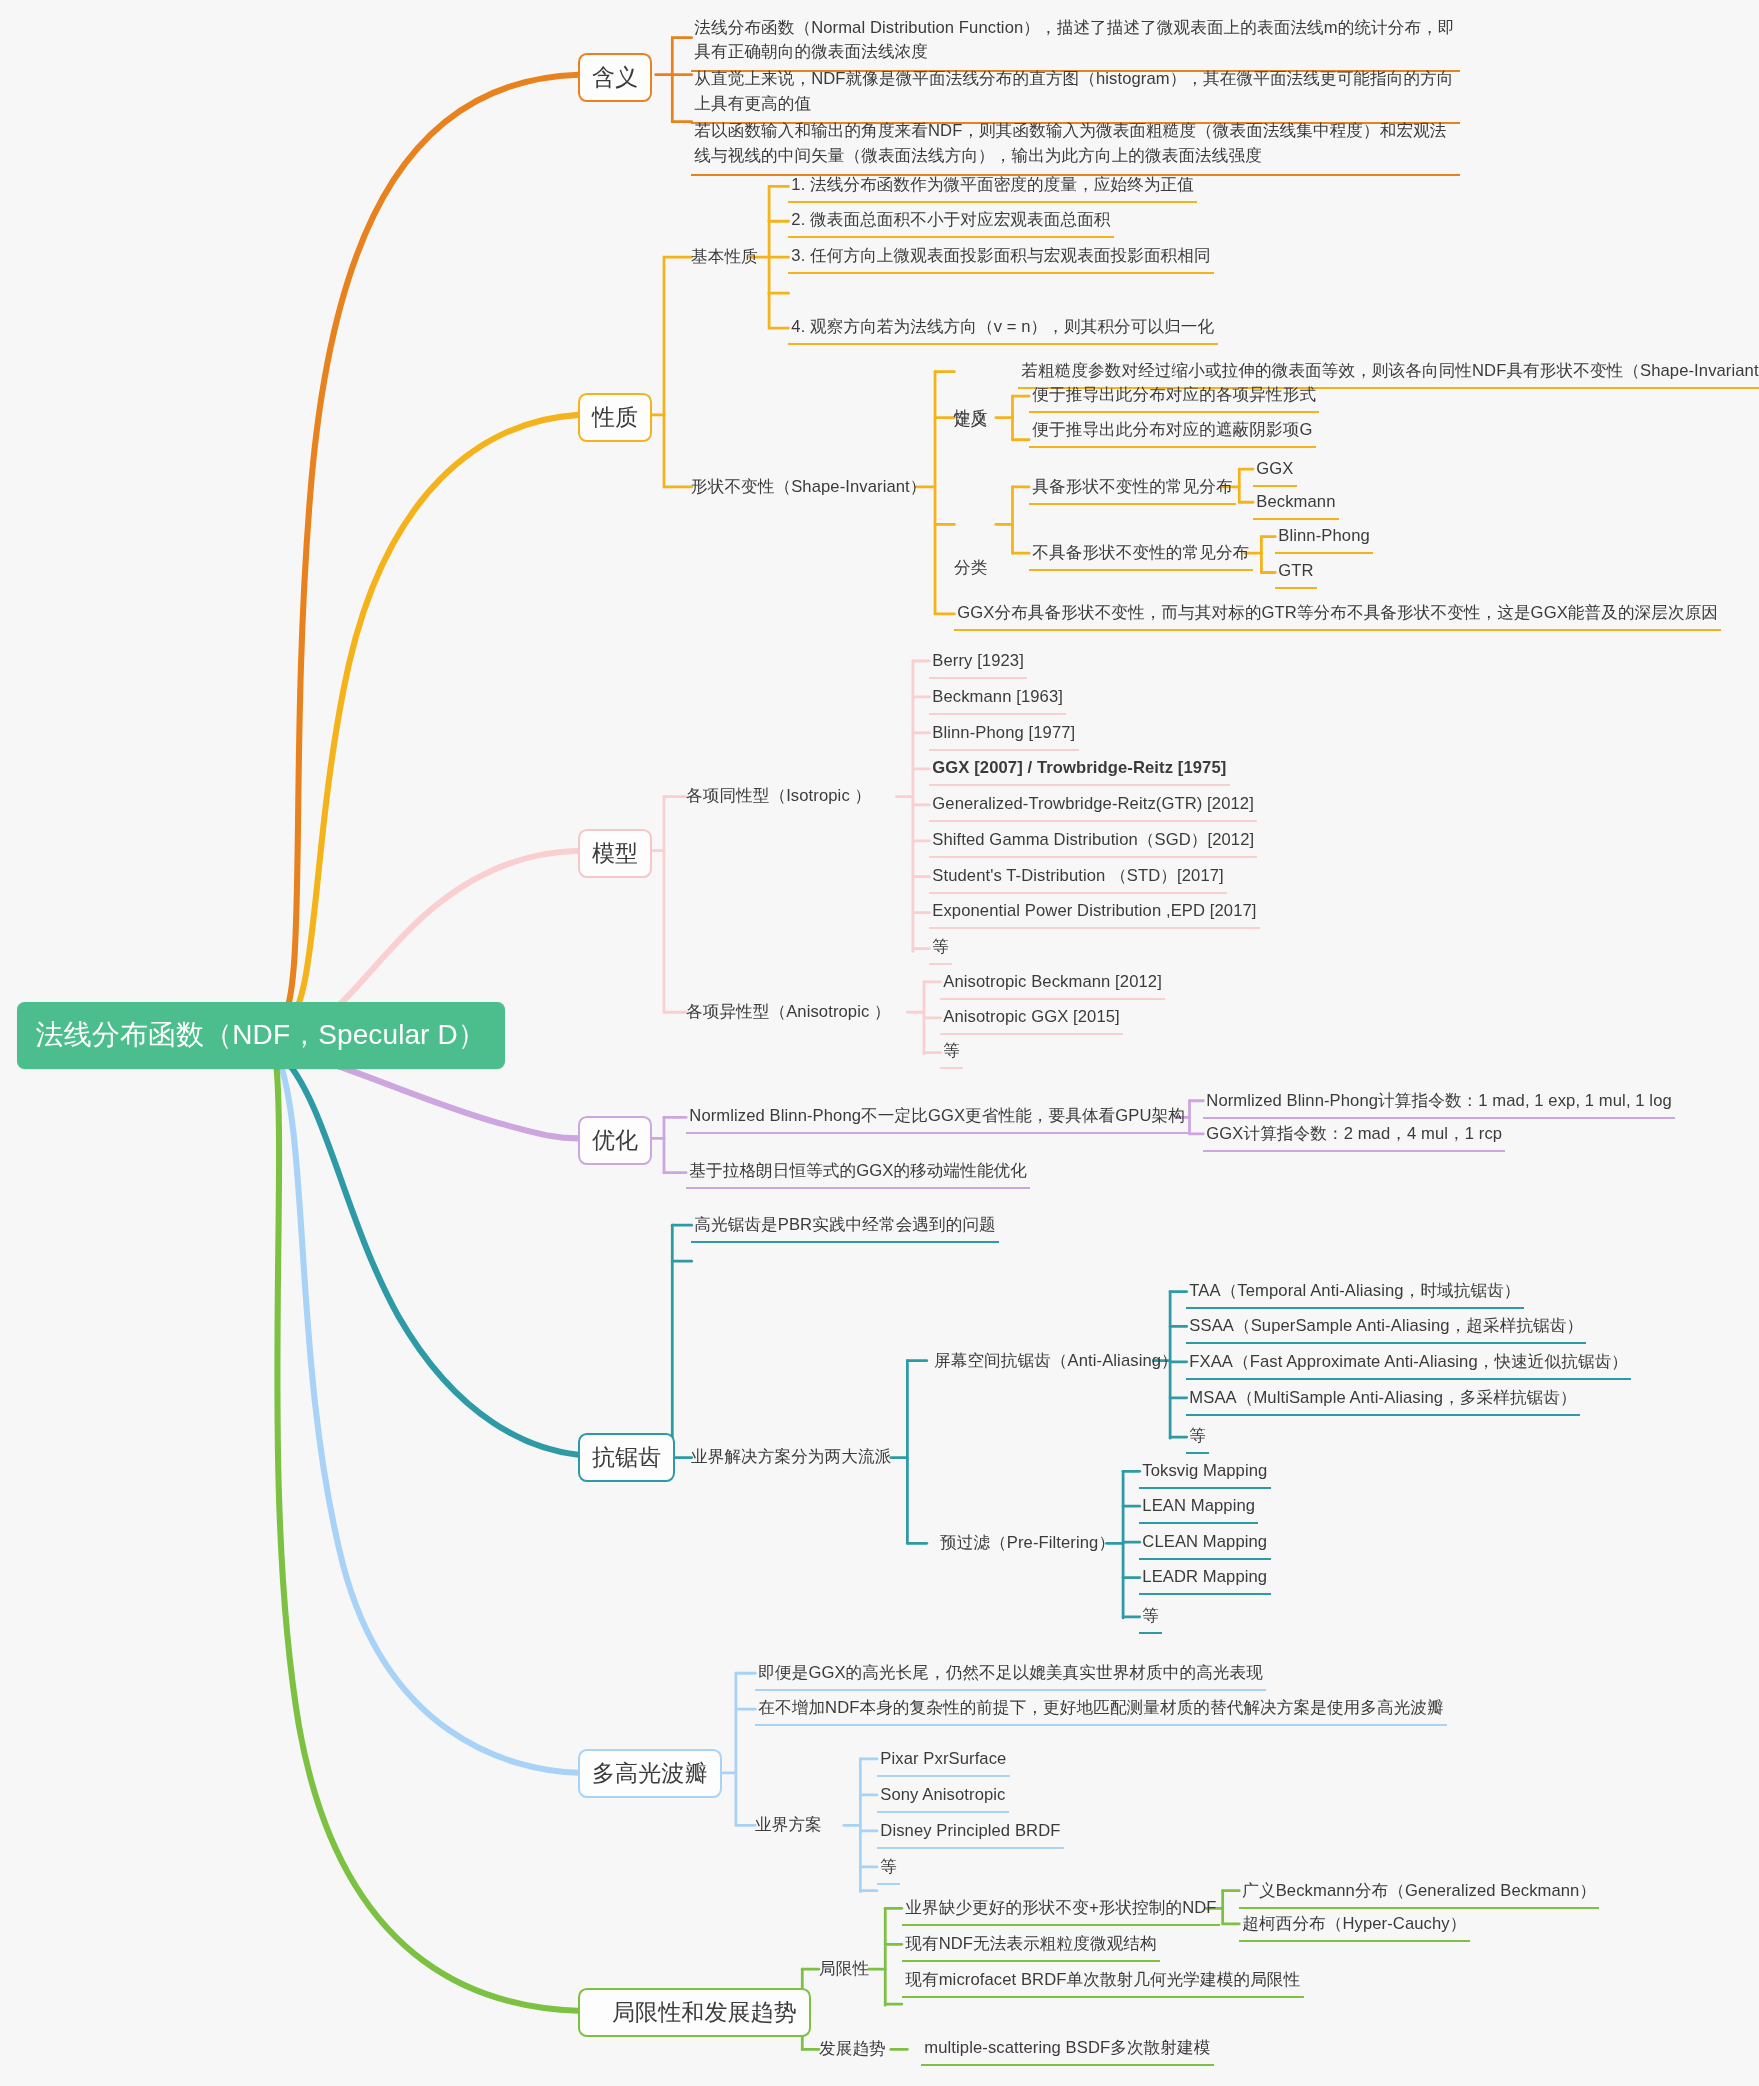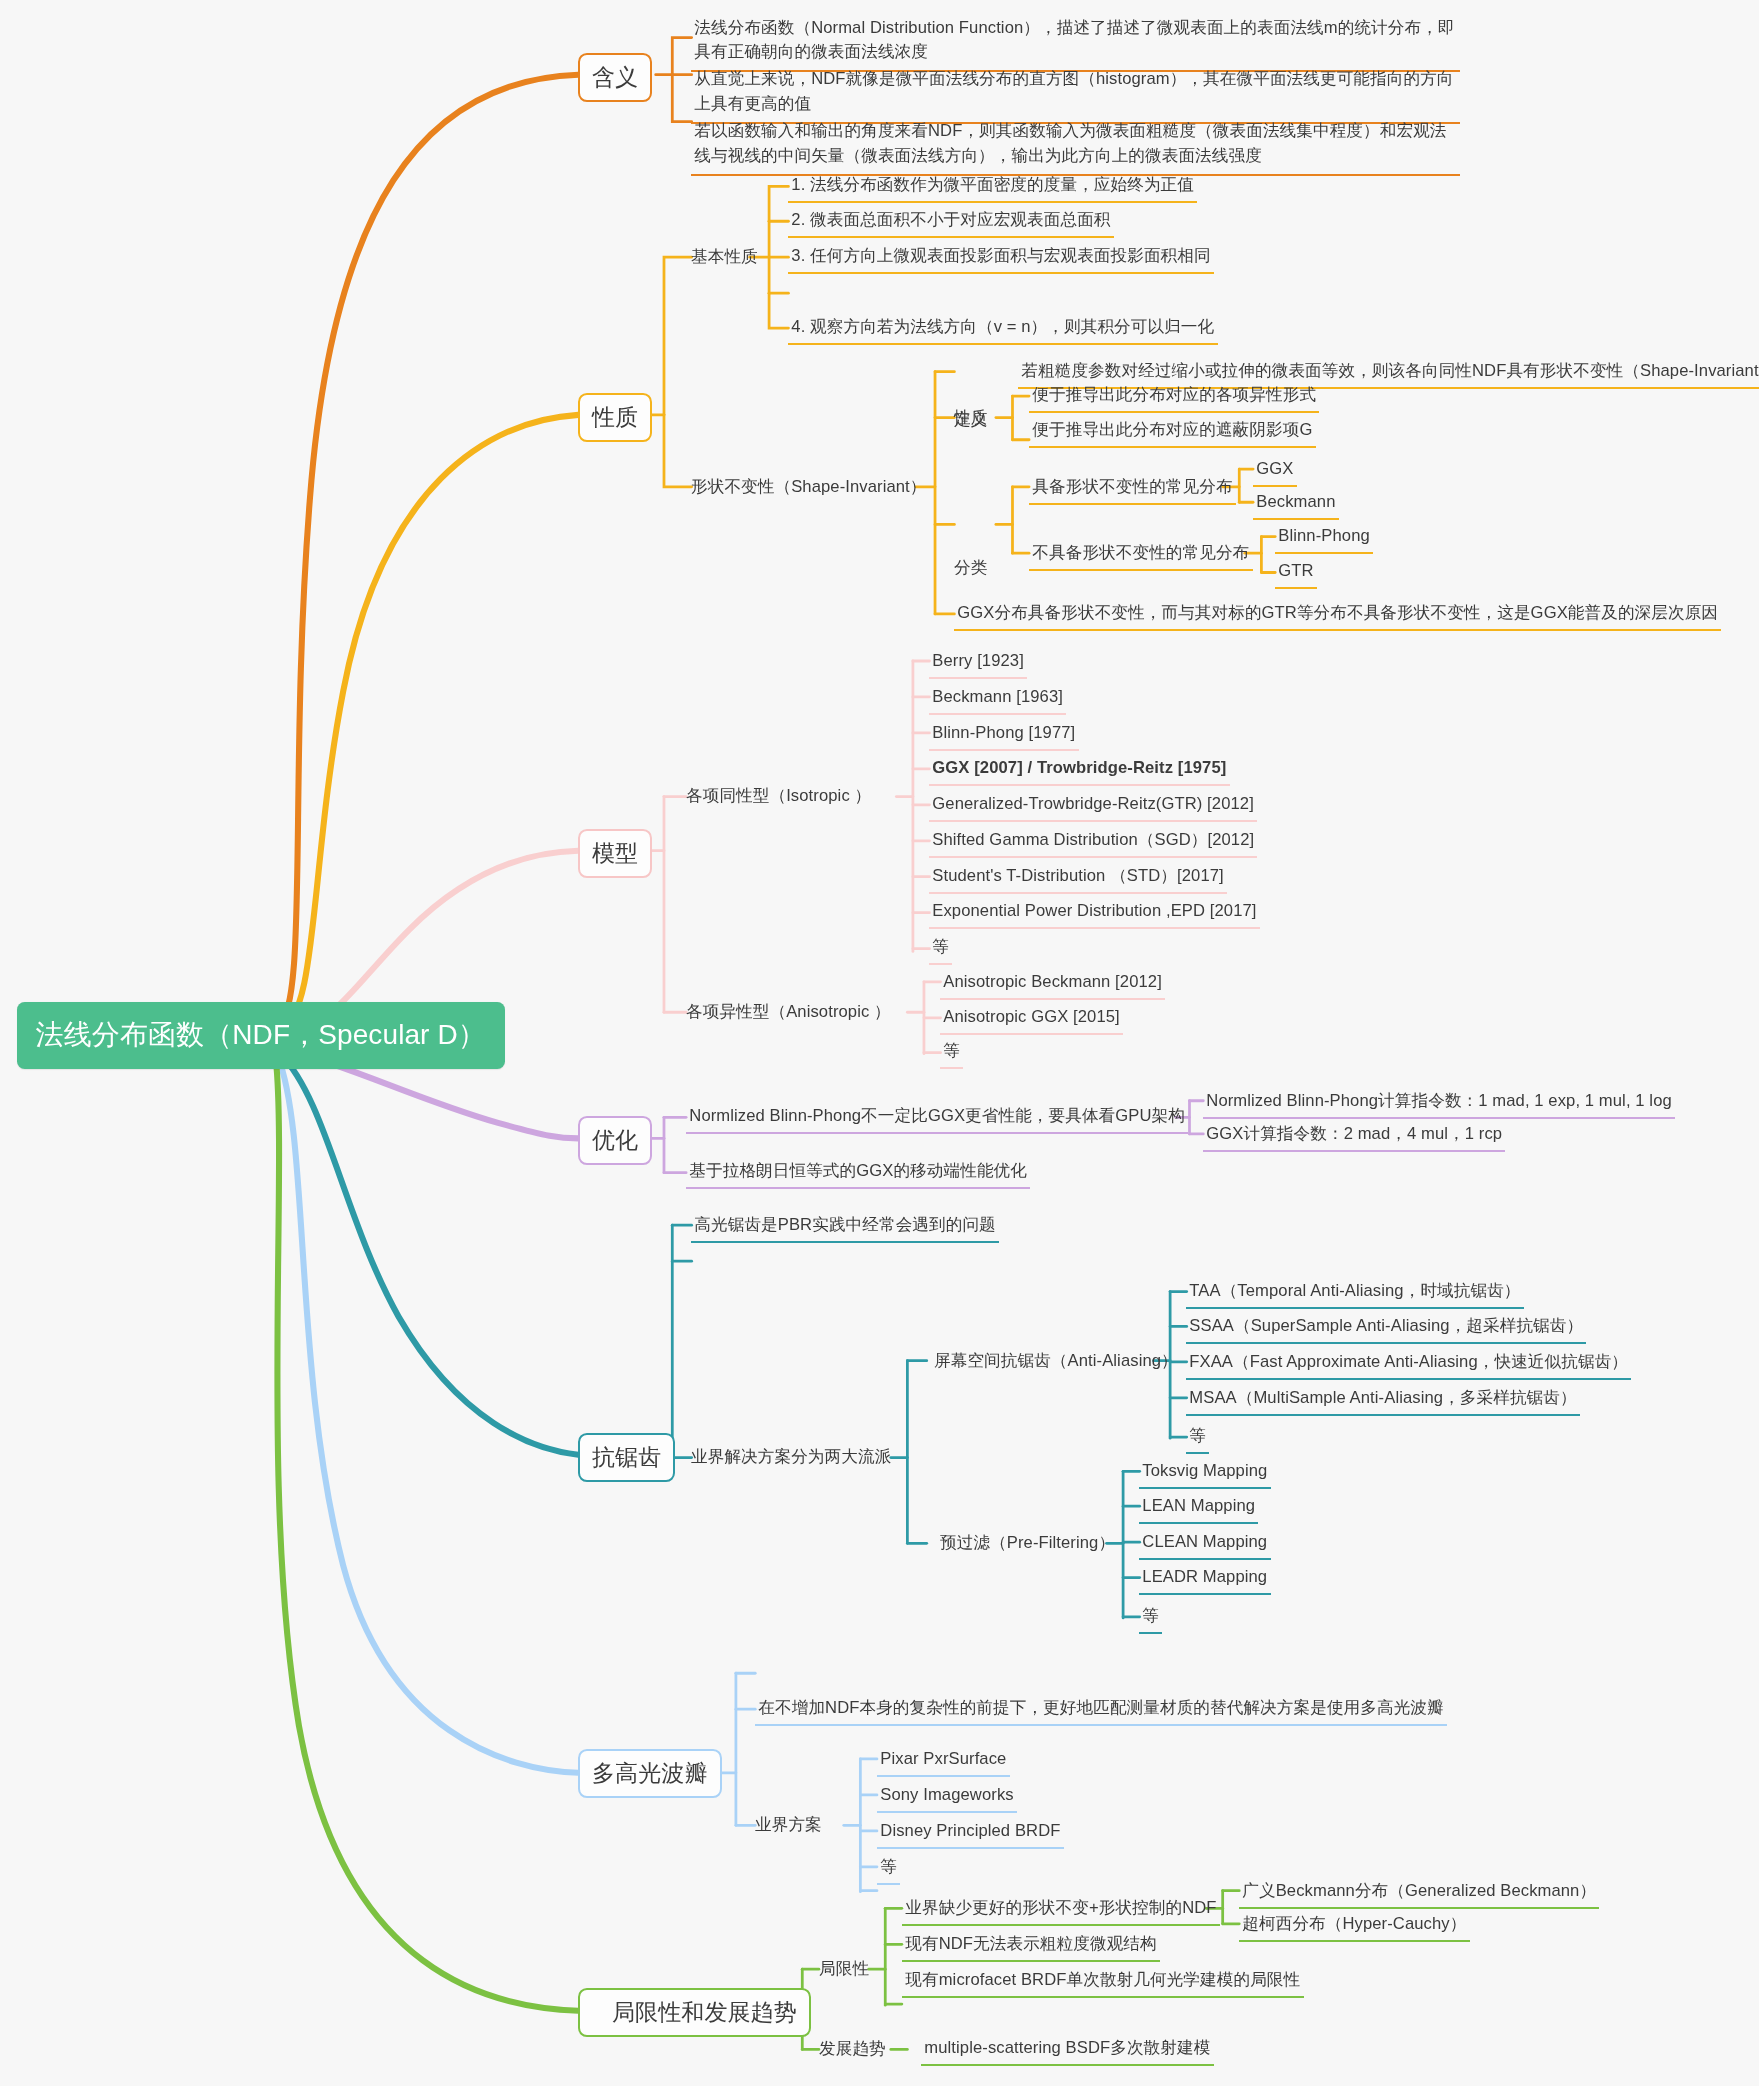--- a/index.html
+++ b/index.html
@@ -278,26 +278,27 @@
   <div class="node plain" style="left:940px;top:1532px;">预过滤（Pre-Filtering）</div>
 
   <div class="node leaf u-teal" style="left:1139px;top:1460px;">Toksvig Mapping</div>
   <div class="node leaf u-teal" style="left:1139px;top:1495px;">LEAN Mapping</div>
   <div class="node leaf u-teal" style="left:1139px;top:1531px;">CLEAN Mapping</div>
   <div class="node leaf u-teal" style="left:1139px;top:1566px;">LEADR Mapping</div>
   <div class="node leaf u-teal" style="left:1139px;top:1605px;">等</div>
 
   <div class="node topic t-blue" style="left:578px;top:1749px;">多高光波瓣</div>
 
+  <div class="node leaf u-blue" style="left:755px;top:1662px;">即便是GGX的高光长尾，仍然不足以媲美真实世界材质中的高光表现</div>
   <div class="node leaf u-blue" style="left:755px;top:1697px;">在不增加NDF本身的复杂性的前提下，更好地匹配测量材质的替代解决方案是使用多高光波瓣</div>
 
   <div class="node plain" style="left:755px;top:1814px;">业界方案</div>
 
   <div class="node leaf u-blue" style="left:877px;top:1748px;">Pixar PxrSurface</div>
-  <div class="node leaf u-blue" style="left:877px;top:1784px;">Sony Imageworks</div>
+  <div class="node leaf u-blue" style="left:877px;top:1784px;">Sony Anisotropic</div>
   <div class="node leaf u-blue" style="left:877px;top:1820px;">Disney Principled BRDF</div>
   <div class="node leaf u-blue" style="left:877px;top:1856px;">等</div>
 
   <div class="node topic t-green" style="left:578px;top:1988px;">局限性和发展趋势</div>
 
   <div class="node plain" style="left:819px;top:1958px;">局限性</div>
 
   <div class="node leaf u-green" style="left:902px;top:1897px;">业界缺少更好的形状不变+形状控制的NDF</div>
   <div class="node leaf u-green" style="left:902px;top:1933px;">现有NDF无法表示粗粒度微观结构</div>
   <div class="node leaf u-green" style="left:902px;top:1969px;">现有microfacet  BRDF单次散射几何光学建模的局限性</div>

